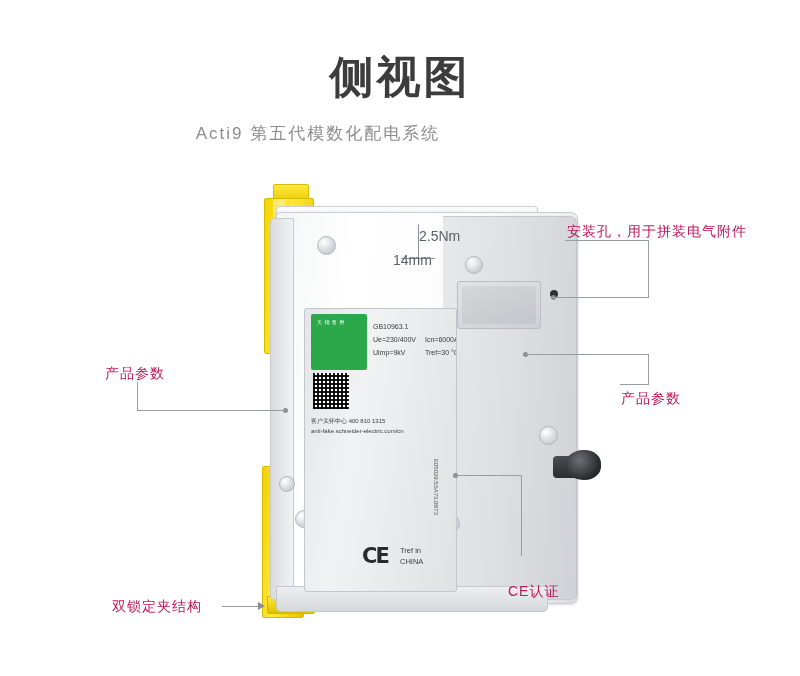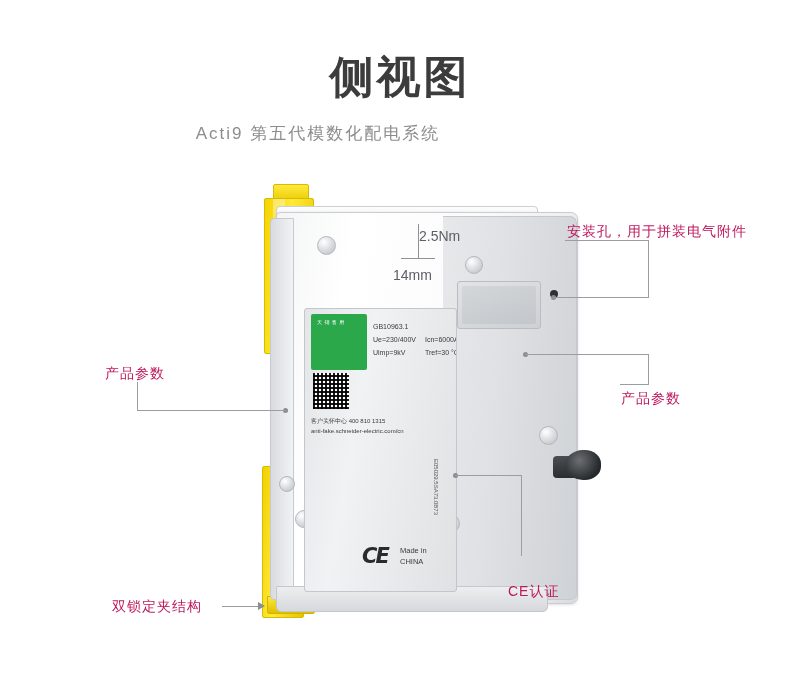--- a/index.html
+++ b/index.html
@@ -234,21 +234,20 @@
   }
   .ce-mark {
     position: absolute;
     left: 57px;
     top: 235px;
     font-size: 21px;
     font-weight: bold;
     color: #2b2b2b;
     letter-spacing: -2px;
     font-family: "DejaVu Sans", sans-serif;
-    font-style: italic;
   }
   .made-in {
     position: absolute;
     left: 95px;
     top: 236px;
     font-size: 7.5px;
     line-height: 11px;
     color: #3b3b3b;
   }
 
@@ -375,41 +374,41 @@
       <div class="window-inner"></div>
     </div>
     <div class="mount-hole"></div>
 
     <div class="black-lug2"></div>
     <div class="black-lug"></div>
 
     <div class="dim-line" style="left:165px; top:26px; width:1px; height:34px;"></div>
     <div class="dim-line" style="left:148px; top:60px; width:34px; height:1px;"></div>
     <div class="dim-text" style="left:166px; top:30px;">2.5Nm</div>
-    <div class="dim-text" style="left:140px; top:69px;">14mm</div>
+    <div class="dim-text" style="left:140px; top:54px;">14mm</div>
 
     <div class="label-plate">
       <div class="green-block">
         <div class="green-txt" style="left:6px; top:5px;">天 销 售 用</div>
       </div>
       <div class="qr"></div>
 
       <div class="plate-text" style="left:68px; top:12px;">GB10963.1</div>
       <div class="plate-text" style="left:68px; top:25px;">Ue=230/400V</div>
       <div class="plate-text" style="left:120px; top:25px;">Icn=6000A</div>
       <div class="plate-text" style="left:68px; top:38px;">Uimp=9kV</div>
       <div class="plate-text" style="left:120px; top:38px;">Tref=30 °C</div>
 
       <div class="plate-text small" style="left:6px; top:108px;">客户关怀中心 400 810 1315</div>
       <div class="plate-text small" style="left:6px; top:118px;">anti-fake.schneider-electric.com/cn</div>
 
       <div class="vert-code">E05029.5SA73.0B73</div>
 
       <div class="ce-mark">CE</div>
-      <div class="made-in">Made in</div>
+      <div class="made-in">Tref in</div>
       <div class="made-in" style="top:247px;text-align:center;">CHINA</div>
     </div>
   </div>
 
   <div class="dot" style="left:551px; top:295px;"></div>
   <div class="lead lead-h" style="left:553px; top:297px; width:95px;"></div>
   <div class="lead lead-v" style="left:648px; top:240px; height:58px;"></div>
   <div class="lead lead-h" style="left:565px; top:240px; width:84px;"></div>
   <div class="anno" style="left:567px; top:223px;">安装孔，用于拼装电气附件</div>
 

